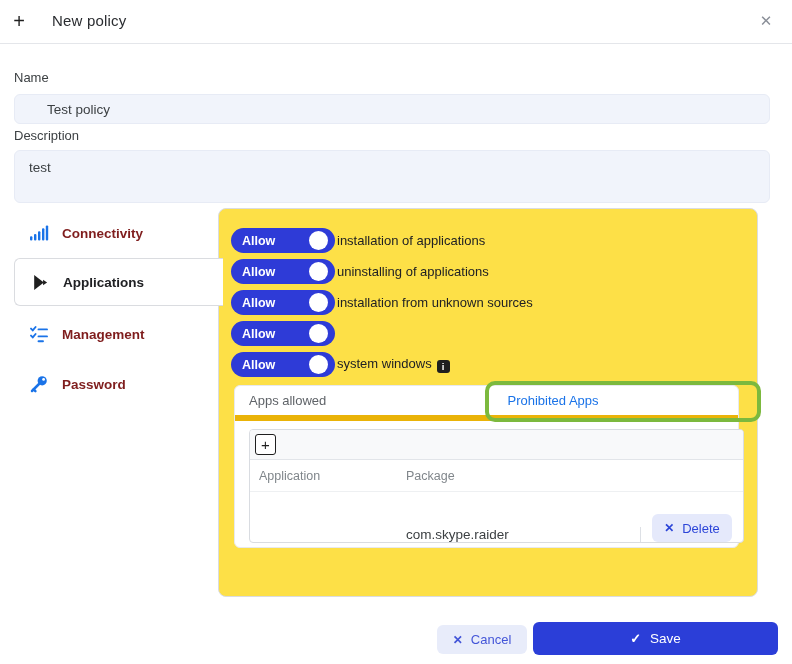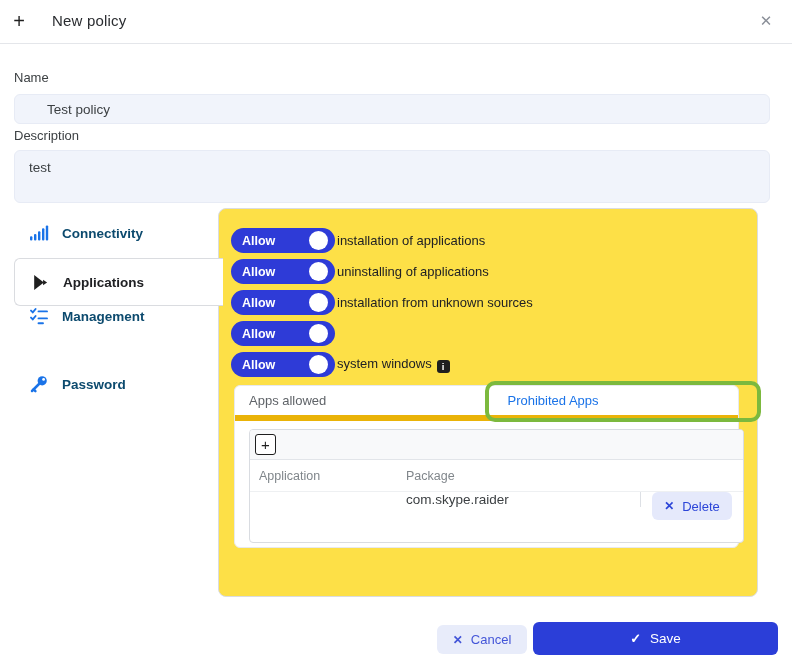--- a/index.html
+++ b/index.html
@@ -22,26 +22,26 @@
   .lbl-desc { top: 128px; }
   .field { position: absolute; left: 14px; width: 756px; background: #f1f4fb;
     border: 1px solid #e7ebf5; border-radius: 6px; font-size: 13.5px; color: #3c4043;
     font-family: "Liberation Sans", sans-serif; }
   .inp-name { top: 94px; height: 30px; padding: 0 32px; outline: none; }
   .inp-desc { top: 150px; height: 53px; padding: 9px 14px; }
 
   
   .side-item { position: absolute; left: 14px; width: 206px; height: 48px;
     display: flex; align-items: center; gap: 13px; padding-left: 15px; cursor: pointer; }
-  .side-item .lab { font-size: 13.5px; font-weight: 700; color: #0c4a6e; }
+  .side-item .lab { font-size: 13.5px; font-weight: 700; color: #7f1d1d; }
   .si-connectivity { top: 209px; }
   .si-applications { top: 258px; width: 209px; background: #fff; z-index: 3;
     border: 1px solid #dadce0; border-right: none; border-radius: 6px 0 0 6px; }
   .si-applications .lab { color: #202124; }
-  .si-management { top: 292px; }
+  .si-management { top: 310px; }
   .si-password { top: 360px; }
   .side-ico { width: 20px; height: 20px; display: flex; align-items: center; justify-content: center; }
 
   
   .panel { position: absolute; left: 218px; top: 208px; width: 540px; height: 389px;
     border: 1px solid #dadce0; border-radius: 8px; background: #fde047; padding: 16px 0 0 12px; z-index: 2; }
 
   .trow { display: flex; align-items: center; height: 31px; }
   .toggle { position: relative; width: 104px; height: 25px; border-radius: 13px;
     background: #2e3bd7; color: #fff; font-size: 12.5px; font-weight: 600;
@@ -68,21 +68,21 @@
     border: 1px solid #d9dce1; border-radius: 4px; overflow: hidden; background: #fff; }
   .tbl-toolbar { height: 30px; background: #f8f9fa; border-bottom: 1px solid #e2e5e9;
     display: flex; align-items: center; padding-left: 5px; }
   .add-btn { width: 21px; height: 21px; background: #fff; border: 1.5px solid #1f1f1f;
     border-radius: 3px; font-size: 15px; line-height: 18px; text-align: center;
     color: #1f1f1f; cursor: pointer; padding: 0; font-family: "Liberation Sans", sans-serif; }
   .tbl-head { height: 32px; display: flex; align-items: center; color: #80868b;
     font-size: 12.5px; border-bottom: 1px solid #eef0f2; }
   .th-app { width: 148px; padding-left: 9px; }
   .th-pkg { padding-left: 8px; }
-  .tbl-row { height: 50px; display: flex; align-items: flex-start; }
+  .tbl-row { height: 50px; display: flex; align-items: flex-end; }
   .td-app { width: 148px; border-right: 1px solid #dde0e5; }
   .td-pkg { width: 243px; border-right: 1px solid #dde0e5; display: flex; align-items: center;
     padding-left: 8px; font-size: 13.5px; color: #3c4043; }
   .td-act { flex: 1; display: flex; align-items: center; justify-content: center; }
   .del-btn { width: 80px; height: 28px; background: #e5e9fb; border: none; border-radius: 6px;
     color: #2c45d8; font-size: 13px; display: flex; align-items: center; justify-content: center;
     gap: 8px; cursor: pointer; font-family: "Liberation Sans", sans-serif; }
   .del-btn .x { font-size: 12px; font-weight: 700; }
 
   

